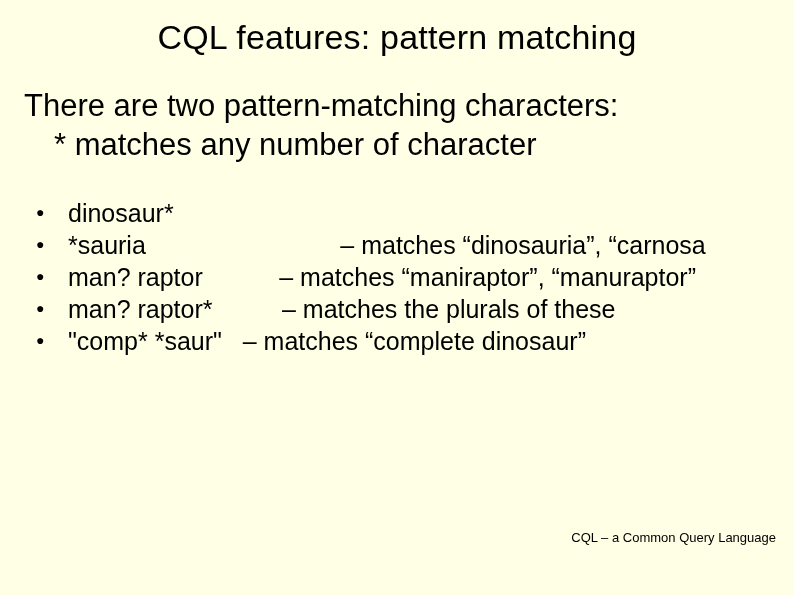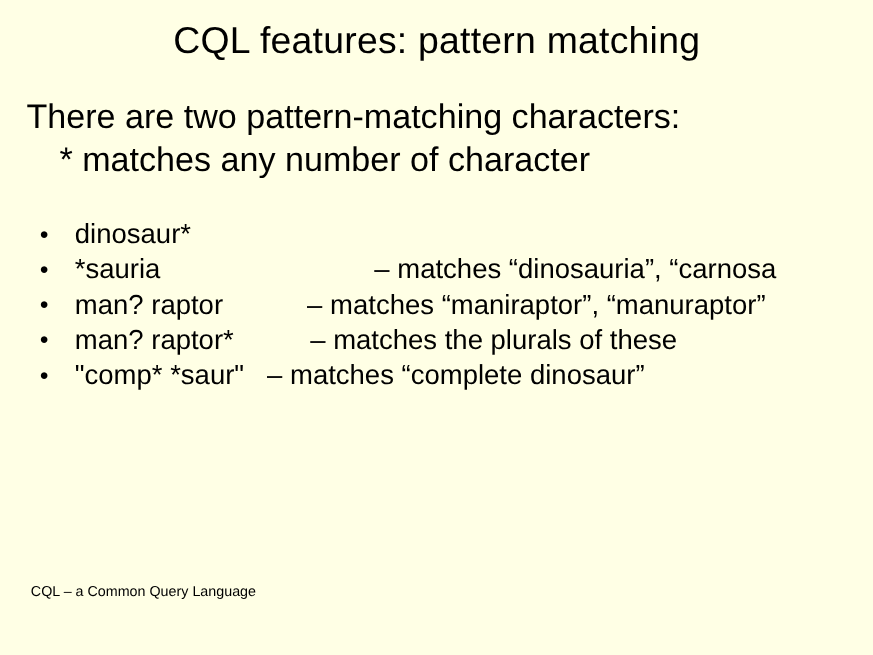--- a/index.html
+++ b/index.html
@@ -58,21 +58,21 @@
   .match {
     white-space: pre;
   }
   .footer {
     position: absolute;
     bottom: 20px;
     left: 28px;
     right: 18px;
     font-size: 13px;
     display: flex;
-    justify-content: flex-start;
+    justify-content: flex-end;
     align-items: baseline;
   }
   .footer .right {
     white-space: nowrap;
   }
   .email {
     color: #0a4fc4;
     text-decoration: underline;
   }
 </style>

